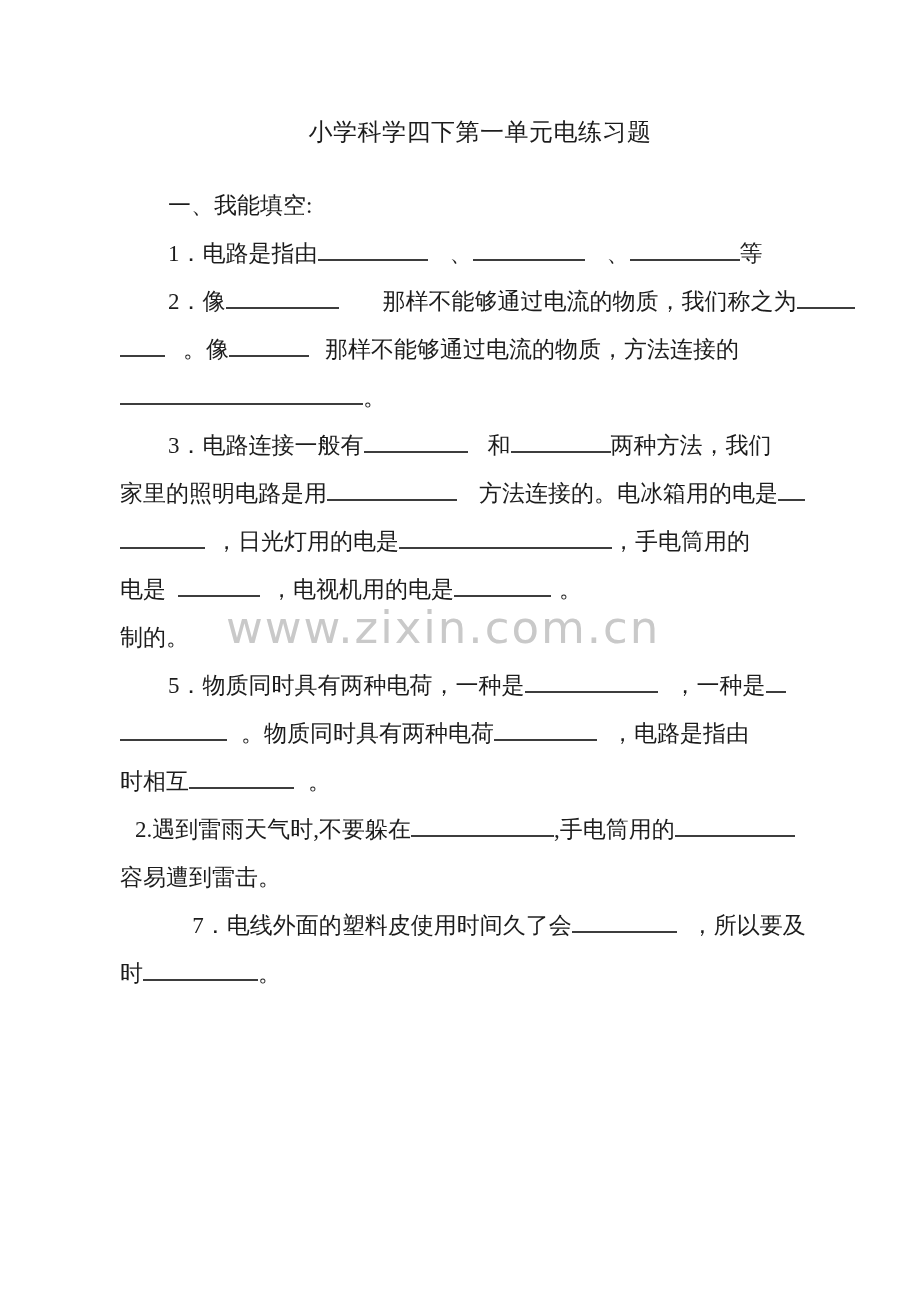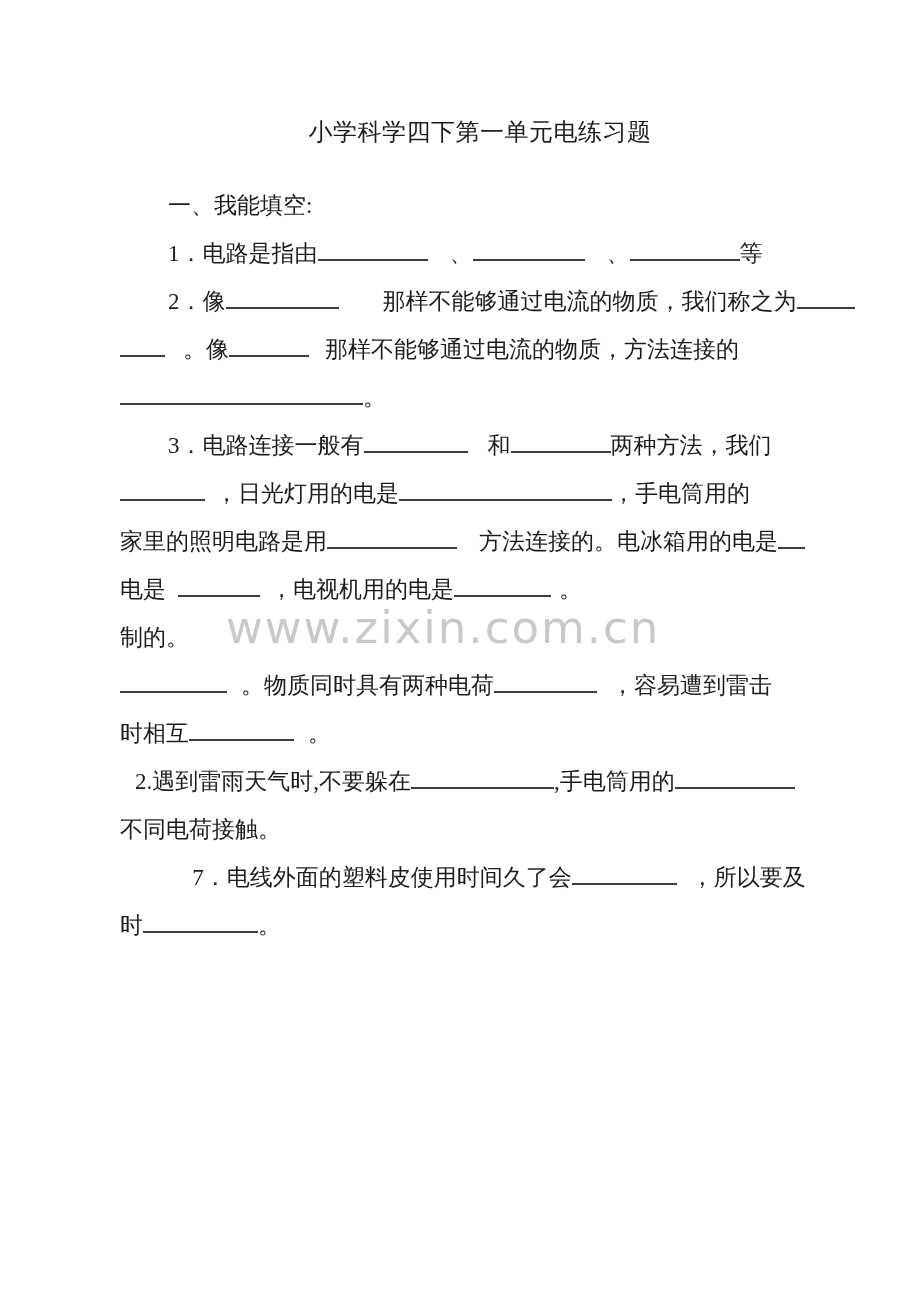--- a/index.html
+++ b/index.html
@@ -72,24 +72,25 @@
 <div id="page" style="background: rgb(255, 255, 255); color: rgb(28, 28, 28);">
   <div id="doc-title">小学科学四下第一单元电练习题</div>
   <div id="watermark" style="color: rgb(201, 201, 201);">www.zixin.com.cn</div>
   <div id="doc-body">
       <div class="doc-line" style="padding-left: 48px;"><span class="seg-text">一、我能填空:</span></div>
       <div class="doc-line" style="padding-left: 48px;"><span class="seg-text">1．电路是指由</span><span class="seg-blank" style="width: 110px; border-bottom-color: rgb(61, 61, 61);"></span><span class="seg-gap" style="width: 22px;"></span><span class="seg-text">、</span><span class="seg-blank" style="width: 112px; border-bottom-color: rgb(61, 61, 61);"></span><span class="seg-gap" style="width: 22px;"></span><span class="seg-text">、</span><span class="seg-blank" style="width: 110px; border-bottom-color: rgb(61, 61, 61);"></span><span class="seg-text">等</span></div>
       <div class="doc-line" style="padding-left: 48px;"><span class="seg-text">2．像</span><span class="seg-blank" style="width: 113px; border-bottom-color: rgb(61, 61, 61);"></span><span class="seg-gap" style="width: 44px;"></span><span class="seg-text">那样不能够通过电流的物质，我们称之为</span><span class="seg-blank" style="width: 58px; border-bottom-color: rgb(61, 61, 61);"></span></div>
       <div class="doc-line"><span class="seg-blank" style="width: 45px; border-bottom-color: rgb(61, 61, 61);"></span><span class="seg-gap" style="width: 18px;"></span><span class="seg-text">。像</span><span class="seg-blank" style="width: 80px; border-bottom-color: rgb(61, 61, 61);"></span><span class="seg-gap" style="width: 16px;"></span><span class="seg-text">那样不能够通过电流的物质，方法连接的</span></div>
       <div class="doc-line"><span class="seg-blank" style="width: 243px; border-bottom-color: rgb(61, 61, 61);"></span><span class="seg-text">。</span></div>
       <div class="doc-line" style="padding-left: 48px;"><span class="seg-text">3．电路连接一般有</span><span class="seg-blank" style="width: 104px; border-bottom-color: rgb(61, 61, 61);"></span><span class="seg-gap" style="width: 20px;"></span><span class="seg-text">和</span><span class="seg-blank" style="width: 100px; border-bottom-color: rgb(61, 61, 61);"></span><span class="seg-text">两种方法，我们</span></div>
+      <div class="doc-line"><span class="seg-text">家里的照明电路是用</span><span class="seg-blank" style="width: 130px; border-bottom-color: rgb(61, 61, 61);"></span><span class="seg-gap" style="width: 22px;"></span><span class="seg-text">方法连接的。电冰箱用的电是</span><span class="seg-blank" style="width: 27px; border-bottom-color: rgb(61, 61, 61);"></span></div>
       <div class="doc-line"><span class="seg-blank" style="width: 85px; border-bottom-color: rgb(61, 61, 61);"></span><span class="seg-gap" style="width: 10px;"></span><span class="seg-text">，日光灯用的电是</span><span class="seg-blank" style="width: 213px; border-bottom-color: rgb(61, 61, 61);"></span><span class="seg-text">，手电筒用的</span></div>
-      <div class="doc-line"><span class="seg-text">家里的照明电路是用</span><span class="seg-blank" style="width: 130px; border-bottom-color: rgb(61, 61, 61);"></span><span class="seg-gap" style="width: 22px;"></span><span class="seg-text">方法连接的。电冰箱用的电是</span><span class="seg-blank" style="width: 27px; border-bottom-color: rgb(61, 61, 61);"></span></div>
       <div class="doc-line"><span class="seg-text">电是</span><span class="seg-gap" style="width: 12px;"></span><span class="seg-blank" style="width: 82px; border-bottom-color: rgb(61, 61, 61);"></span><span class="seg-gap" style="width: 10px;"></span><span class="seg-text">，电视机用的电是</span><span class="seg-blank" style="width: 97px; border-bottom-color: rgb(61, 61, 61);"></span><span class="seg-gap" style="width: 8px;"></span><span class="seg-text">。</span></div>
       <div class="doc-line"><span class="seg-text">制的。</span></div>
-      <div class="doc-line"><span class="seg-blank" style="width: 107px; border-bottom-color: rgb(61, 61, 61);"></span><span class="seg-gap" style="width: 14px;"></span><span class="seg-text">。物质同时具有两种电荷</span><span class="seg-blank" style="width: 103px; border-bottom-color: rgb(61, 61, 61);"></span><span class="seg-gap" style="width: 14px;"></span><span class="seg-text">，容易遭到雷击</span></div>
+      <div class="doc-line" style="padding-left: 48px;"><span class="seg-text">5．物质同时具有两种电荷，一种是</span><span class="seg-blank" style="width: 133px; border-bottom-color: rgb(61, 61, 61);"></span><span class="seg-gap" style="width: 16px;"></span><span class="seg-text">，一种是</span><span class="seg-blank" style="width: 20px; border-bottom-color: rgb(61, 61, 61);"></span></div>
+      <div class="doc-line"><span class="seg-blank" style="width: 107px; border-bottom-color: rgb(61, 61, 61);"></span><span class="seg-gap" style="width: 14px;"></span><span class="seg-text">。物质同时具有两种电荷</span><span class="seg-blank" style="width: 103px; border-bottom-color: rgb(61, 61, 61);"></span><span class="seg-gap" style="width: 14px;"></span><span class="seg-text">，电路是指由</span></div>
       <div class="doc-line"><span class="seg-text">时相互</span><span class="seg-blank" style="width: 105px; border-bottom-color: rgb(61, 61, 61);"></span><span class="seg-gap" style="width: 14px;"></span><span class="seg-text">。</span></div>
       <div class="doc-line" style="padding-left: 15px;"><span class="seg-text">2.遇到雷雨天气时,不要躲在</span><span class="seg-blank" style="width: 143px; border-bottom-color: rgb(61, 61, 61);"></span><span class="seg-text">,手电筒用的</span><span class="seg-blank" style="width: 120px; border-bottom-color: rgb(61, 61, 61);"></span></div>
-      <div class="doc-line"><span class="seg-text">不同电荷接触。</span></div>
+      <div class="doc-line"><span class="seg-text">容易遭到雷击。</span></div>
       <div class="doc-line" style="padding-left: 48px; text-align: center;"><span class="seg-text">7．电线外面的塑料皮使用时间久了会</span><span class="seg-blank" style="width: 105px; border-bottom-color: rgb(61, 61, 61);"></span><span class="seg-gap" style="width: 14px;"></span><span class="seg-text">，所以要及</span></div>
       <div class="doc-line"><span class="seg-text">时</span><span class="seg-blank" style="width: 115px; border-bottom-color: rgb(61, 61, 61);"></span><span class="seg-text">。</span></div>
     </div>
 </div>
 
 </body></html>

